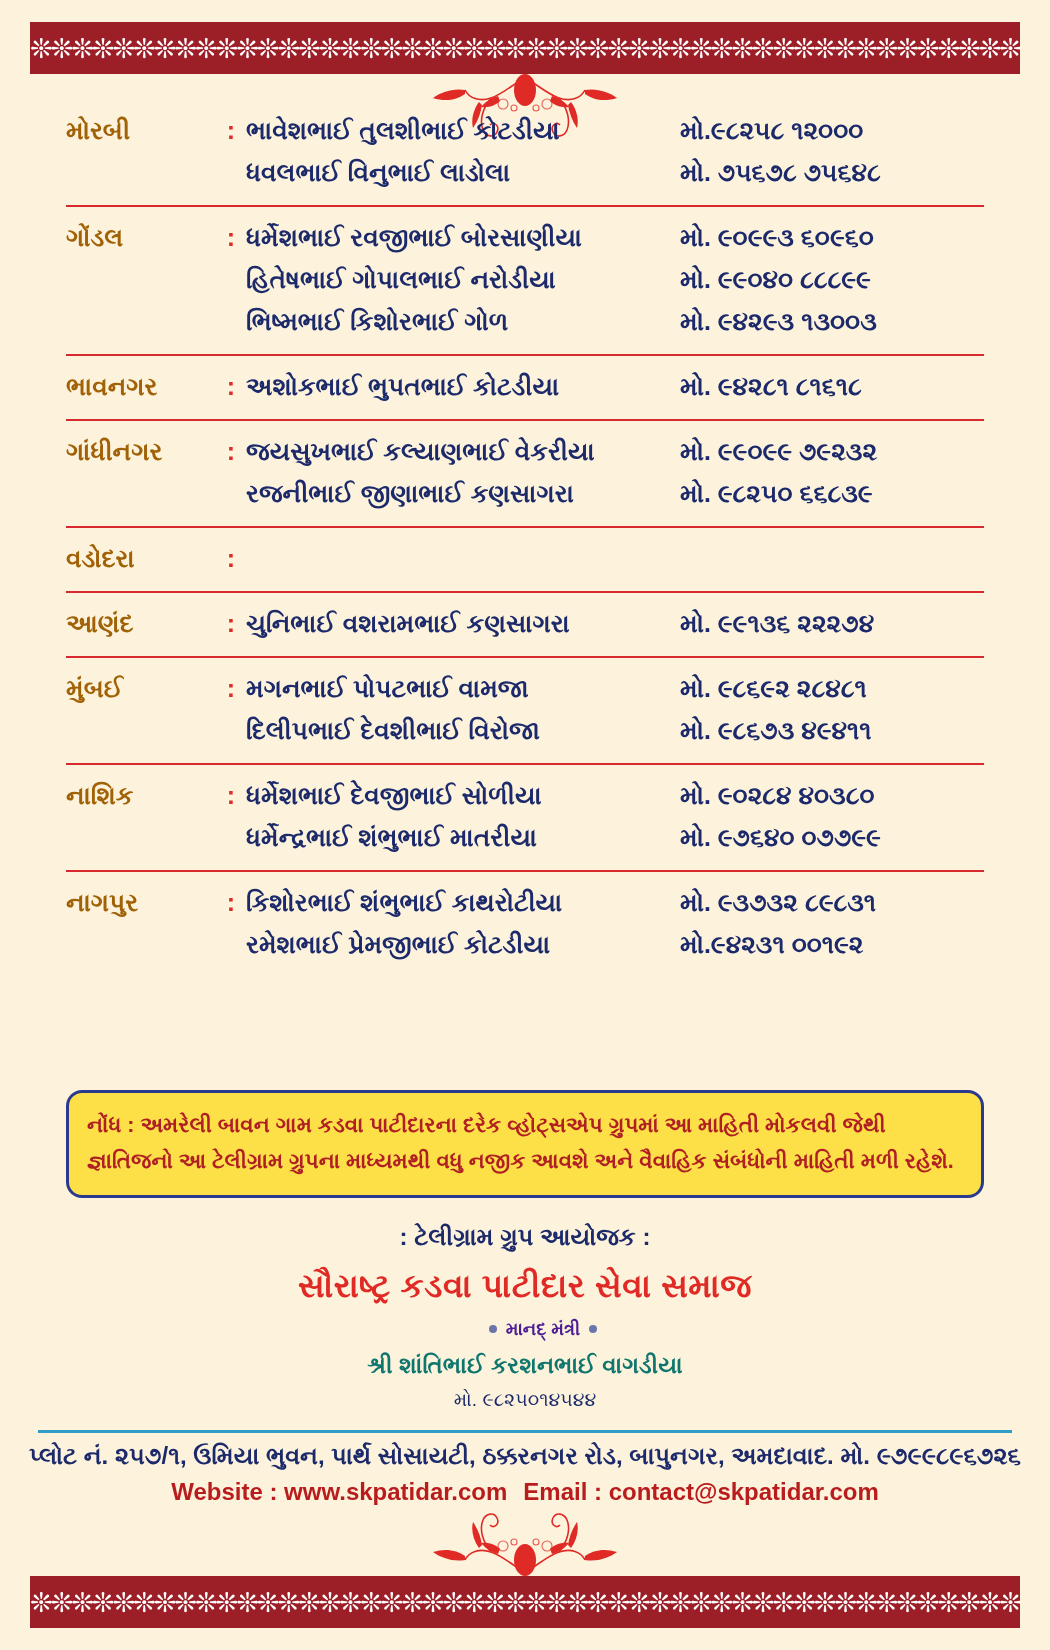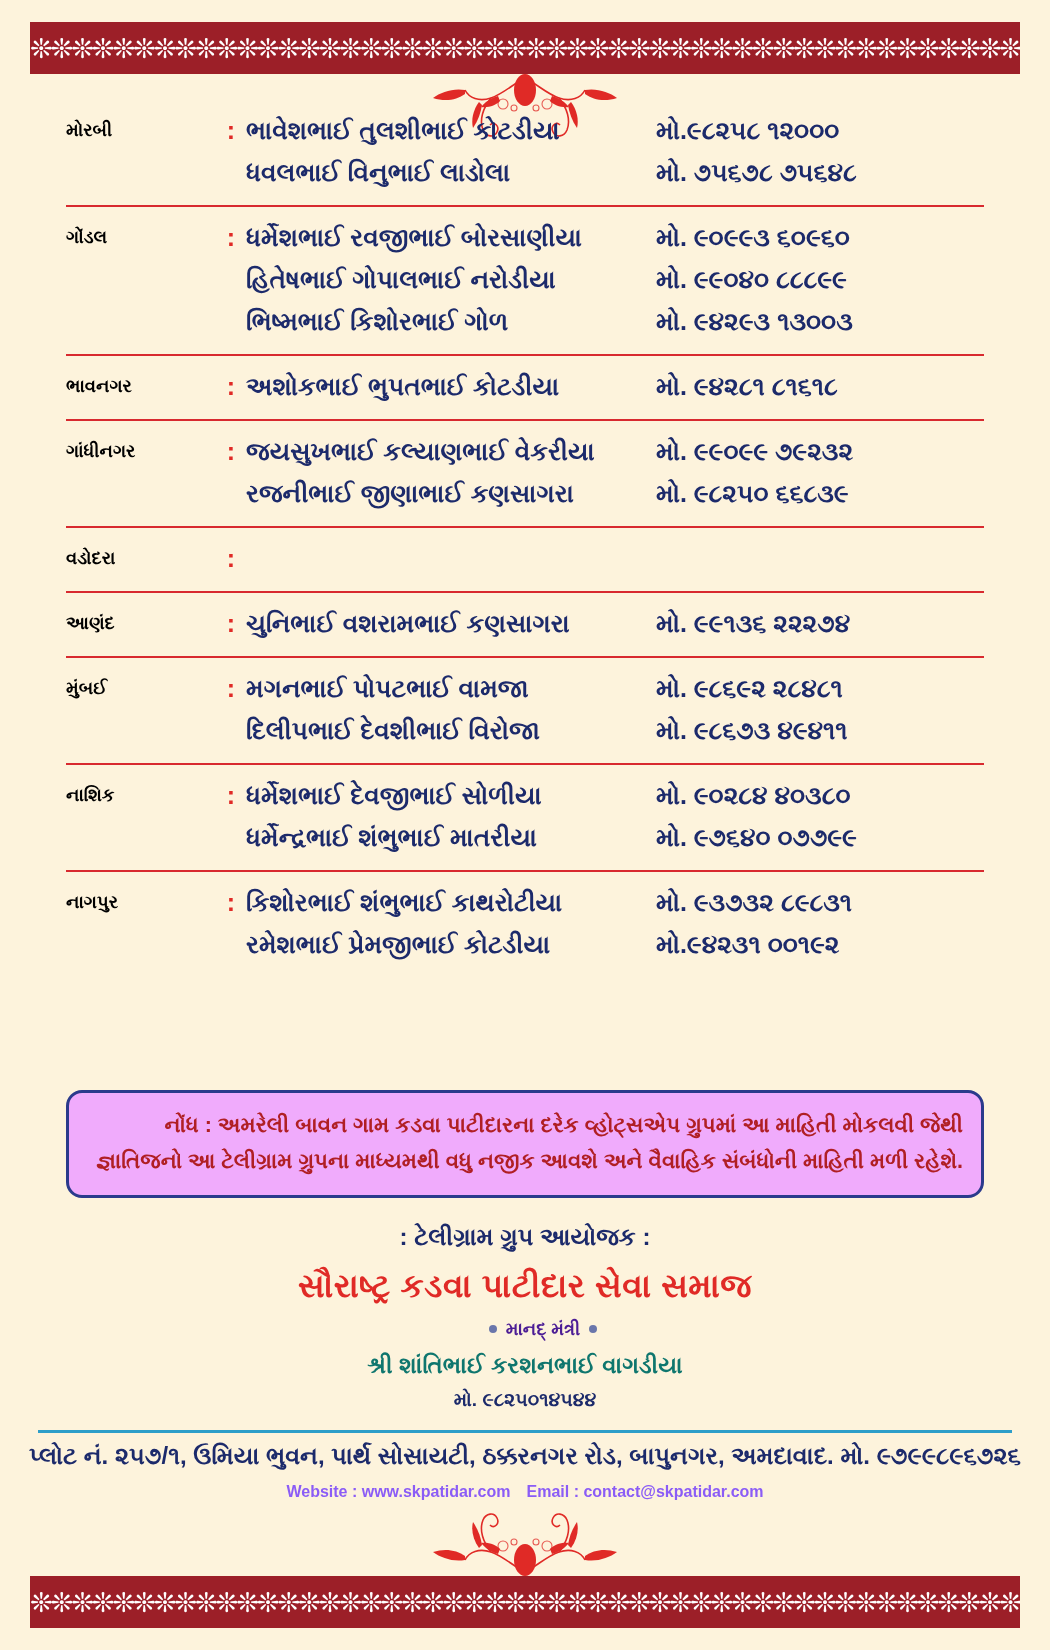--- a/index.html
+++ b/index.html
@@ -70,42 +70,43 @@
     display: flex;
     align-items: flex-start;
     padding: 9px 0 12px 0;
     border-bottom: 2.5px solid #d8292f;
   }
   .city-row:last-child { border-bottom: none; }
 
   .city-name {
     width: 150px;
     flex: 0 0 150px;
-    color: #000000;
-    font-weight: bold;
-    font-size: 18px;
+    color: #a16207;
+    font-weight: bold;
+    font-size: 25px;
     line-height: 42px;
     font-family: "Liberation Sans", sans-serif;
   }
 
   .colon {
     width: 30px;
     flex: 0 0 30px;
     color: #e02a26;
     font-weight: bold;
     font-size: 25px;
     line-height: 42px;
     text-align: center;
   }
 
   .people { flex: 1 1 auto; }
 
   .person {
     display: flex;
     align-items: baseline;
+    gap: 24px;
   }
 
   .person-name {
     flex: 0 0 410px;
     color: #1c2a6b;
     font-weight: bold;
     font-size: 25px;
     line-height: 42px;
     font-family: "Liberation Sans", sans-serif;
   }
@@ -121,23 +122,23 @@
   }
 
   
   .note-box {
     position: absolute;
     left: 66px;
     right: 66px;
     top: 1090px;
     border: 3px solid #2b3a8c;
     border-radius: 16px;
-    background: #f0abfc;
+    background: #fde047;
     padding: 14px 18px 16px 18px;
-    text-align: right;
+    text-align: left;
   }
   .note-line {
     color: #b01f24;
     font-weight: bold;
     font-size: 21.5px;
     line-height: 36px;
     font-family: "Liberation Sans", sans-serif;
   }
 
   
@@ -182,43 +183,43 @@
 
   .f-person {
     color: #0f766e;
     font-weight: bold;
     font-size: 23px;
     line-height: 38px;
   }
 
   .f-phone {
     color: #1c2a6b;
-    font-weight: bold;
+    font-weight: normal;
     font-size: 19px;
     line-height: 32px;
   }
 
   .f-rule {
     height: 3px;
     background: #2e9ec9;
     margin: 14px 38px 0 38px;
   }
 
   .f-address {
     color: #1c2a6b;
     font-weight: bold;
     font-size: 24px;
     line-height: 38px;
     padding-top: 4px;
   }
 
   .f-web {
-    color: #8b5cf6;
-    font-weight: bold;
-    font-size: 16px;
+    color: #b91c1c;
+    font-weight: bold;
+    font-size: 24px;
     line-height: 34px;
   }
   .f-web .sep { display: inline-block; width: 16px; }
 </style>
 </head>
 <body>
 
 <div class="page">
 
   <div class="band band-top">

